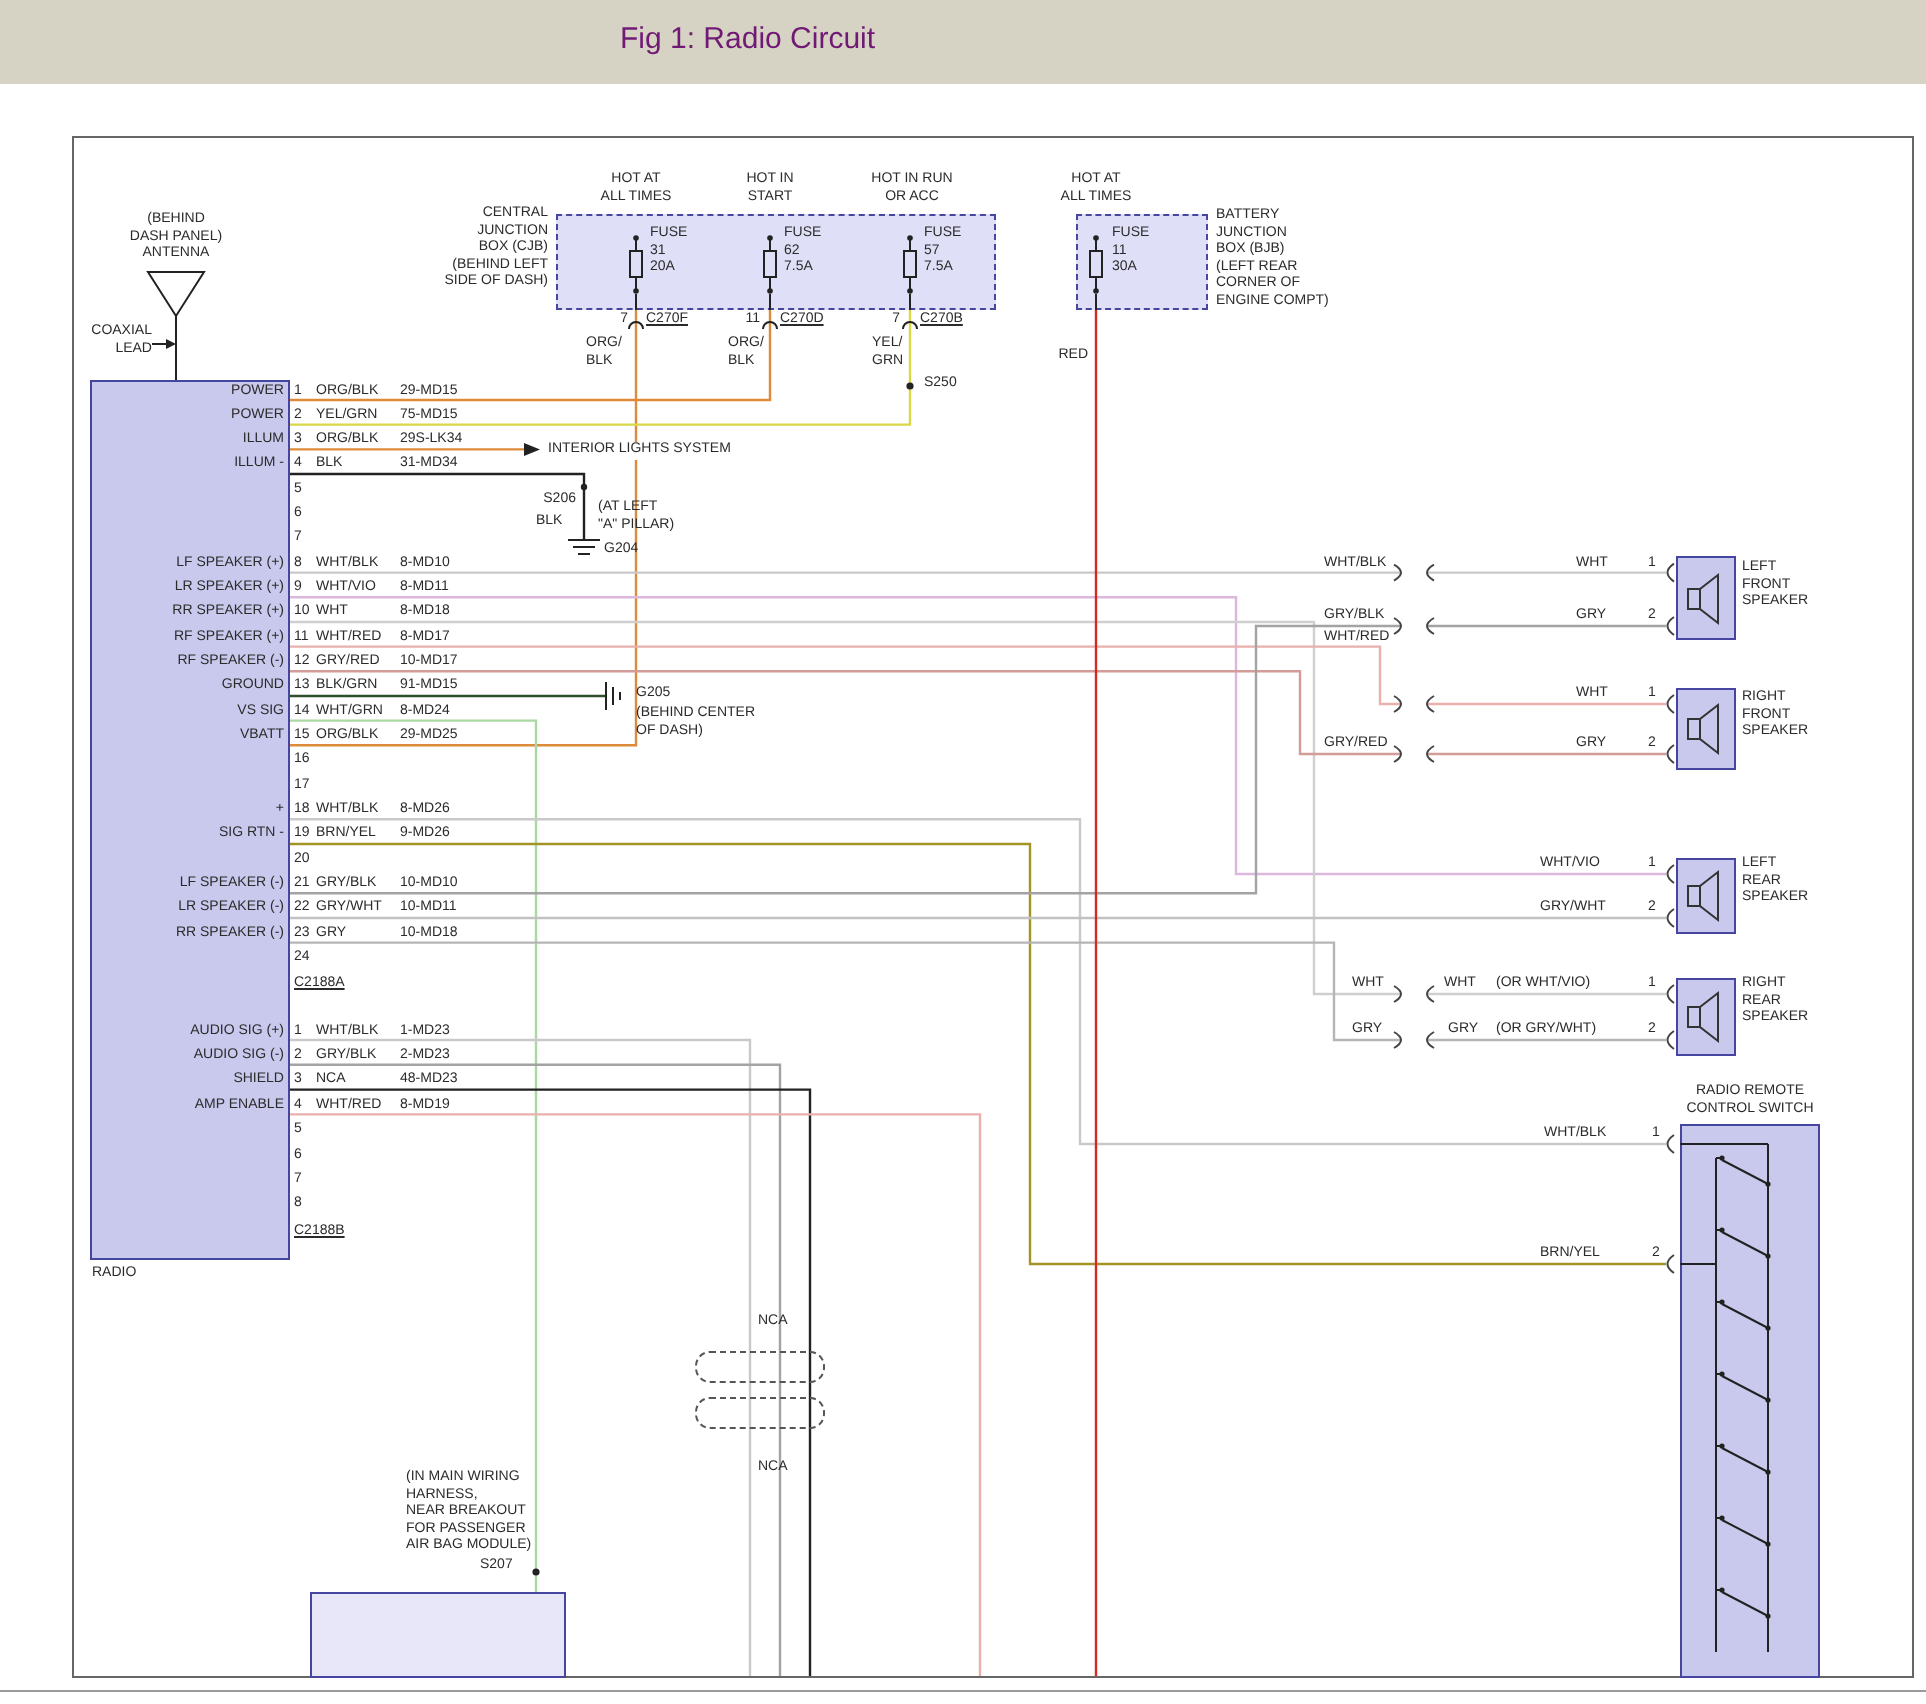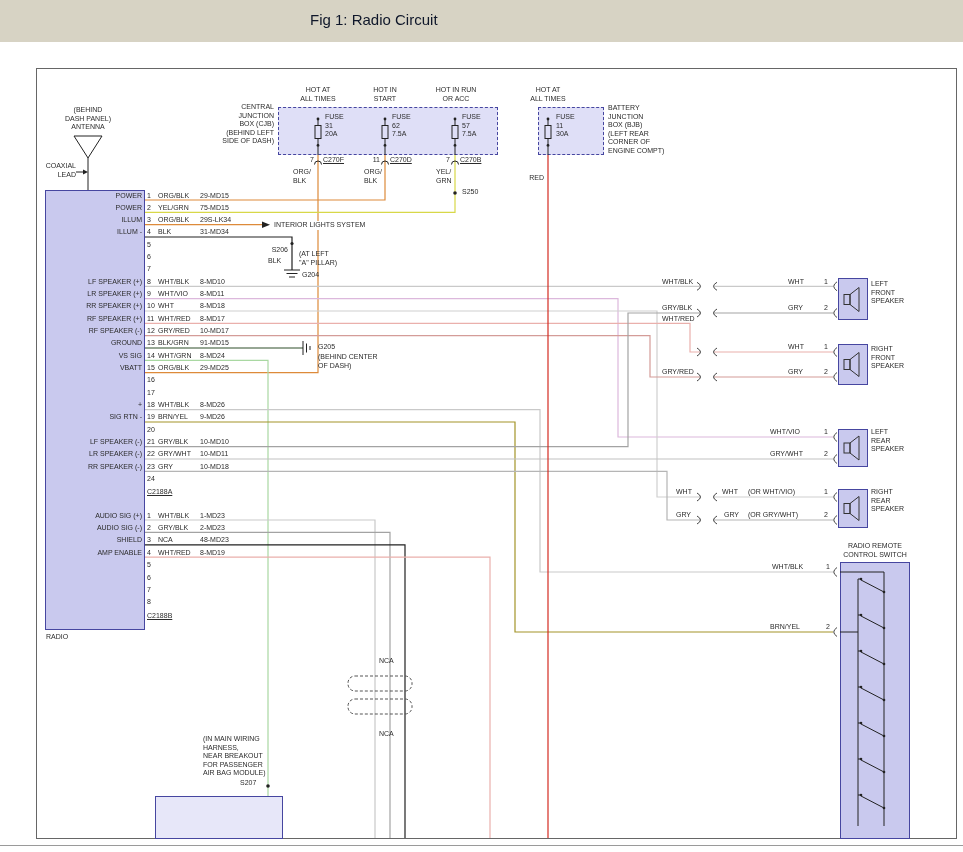--- a/index.html
+++ b/index.html
@@ -1,18 +1,18 @@
 <!DOCTYPE html>
 <html style="--c-header: #d7d3c4; --c-box-fill: #c9c9ee; --c-box-border: #4646a0; --c-jb-fill: #dfdff7; --c-org-blk: #dd8a3a; --c-yel-grn: #d8d848; --c-red: #d42a20; --c-blk: #222222; --c-blk-grn: #2f4f2a; --c-wht-grn: #a9d8a2; --c-wht-blk: #c9c9c9; --c-wht-vio: #dcb8dc; --c-wht: #cfcfcf; --c-wht-red: #eab0ac; --c-gry-red: #d49c98; --c-gry-blk: #a3a3a3; --c-gry-wht: #c2c2c2; --c-gry: #b5b5b5; --c-brn-yel: #a39428;"><head>
 <meta charset="utf-8">
 <style>
   html,body{margin:0;padding:0;background:#fff;font-family:"Liberation Sans",sans-serif;}
   #page{position:relative;width:963px;height:852px;background:#fff;overflow:hidden;}
   .header{position:absolute;left:0;top:0;width:963px;height:42px;background:var(--c-header,#d7d3c4);}
-  .title{position:absolute;left:310px;top:11px;font-size:15px;color:#0f172a;}
+  .title{position:absolute;left:310px;top:11px;font-size:15px;color:#701a75;}
   .frame{position:absolute;left:36px;top:68px;width:921px;height:771px;border:1px solid #666;box-sizing:border-box;background:#fff;}
   .bottom-rule{position:absolute;left:0;top:845px;width:963px;height:1px;background:#9a9a9a;}
   .box{position:absolute;background:var(--c-box-fill,#c9c9ee);border:1px solid var(--c-box-border,#4646a0);box-sizing:border-box;}
   .box.dashed{border-style:dashed;background:var(--c-jb-fill,#dfdff7);}
   #wires{position:absolute;left:0;top:0;pointer-events:none;}
   #labels div{position:absolute;font-size:7px;line-height:1.22;color:#2b2b2b;white-space:pre-line;}
   #labels .right{text-align:right;}
   #labels .center{text-align:center;}
   #labels .u{text-decoration:underline;}
   #labels .bgw{background:#fff;padding:0 1px;}

